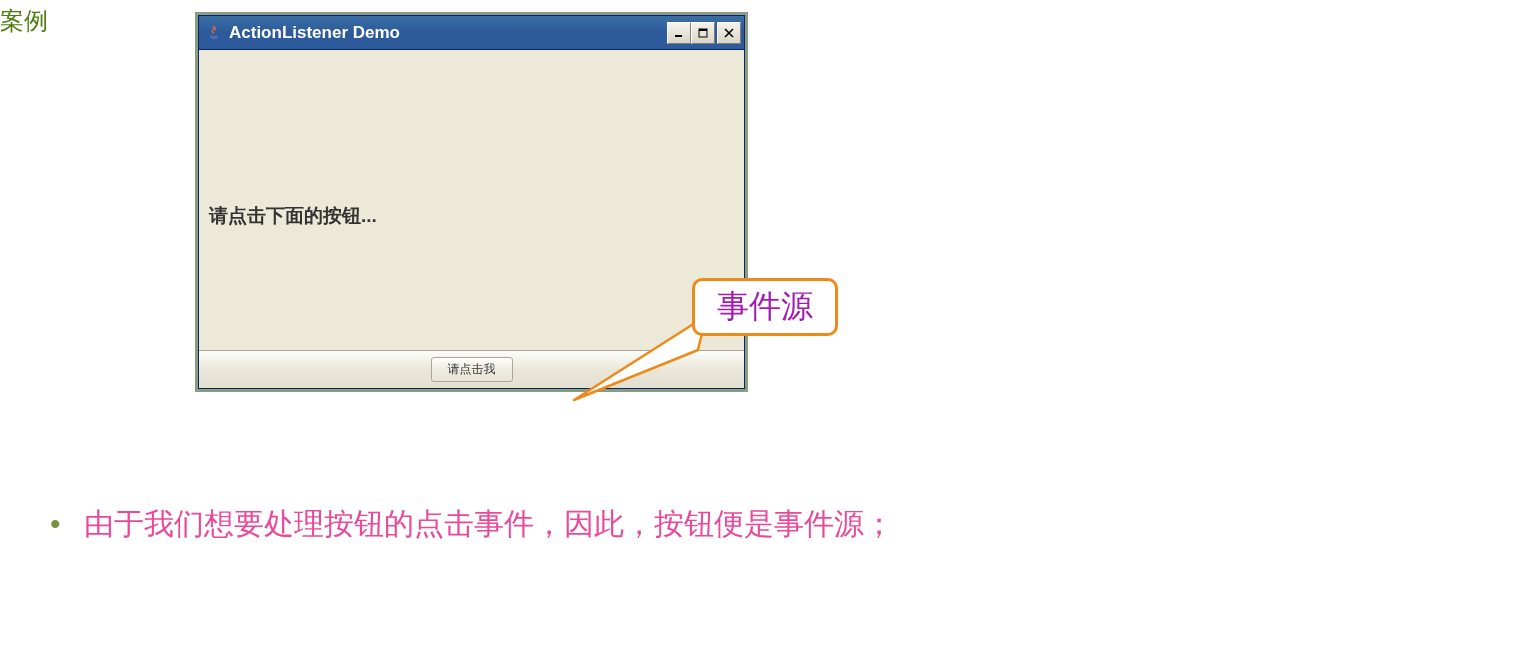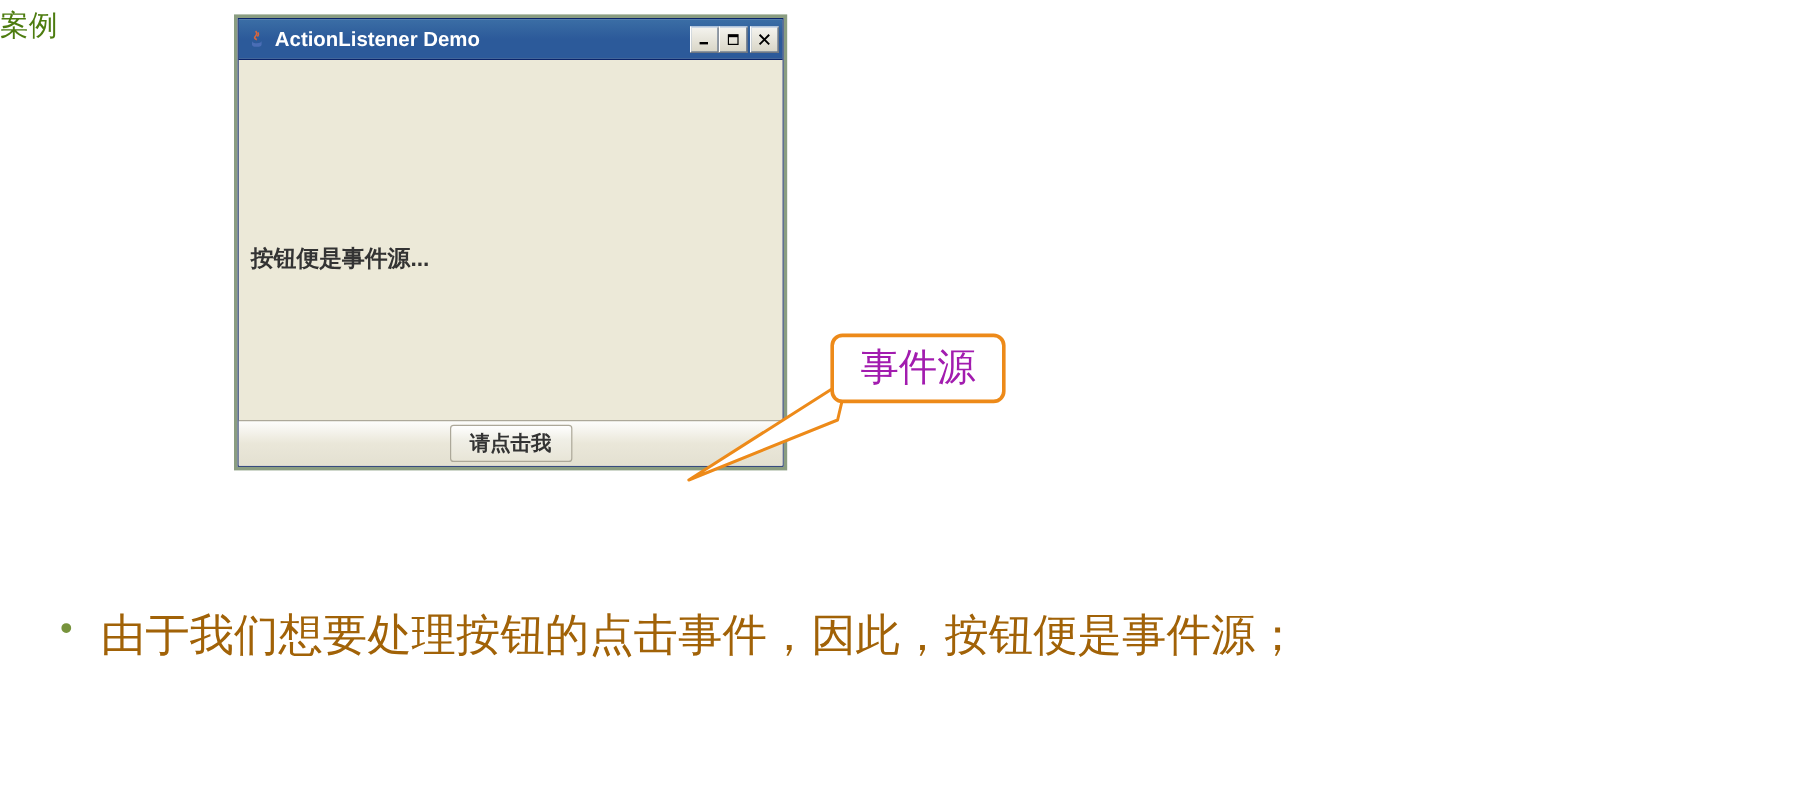--- a/index.html
+++ b/index.html
@@ -18,21 +18,21 @@
       color: #4d7c0f;
       font-weight: normal;
     }
     .window-wrapper {
       position: absolute;
       left: 195px;
       top: 12px;
       border: 3px solid #8a9d81;
     }
     .window {
-      width: 455px;
+      width: 547px;
       background: #ece9d8;
       border: 1px solid #0a246a;
     }
     .titlebar {
       height: 34px;
       background: linear-gradient(to bottom, #3b6ea5 0%, #2c5a9a 50%, #2c5a9a 100%);
       display: flex;
       align-items: center;
       justify-content: space-between;
       padding: 0 3px 0 6px;
@@ -102,22 +102,22 @@
       border-top: 1px solid #aca899;
       display: flex;
       align-items: center;
       justify-content: center;
     }
     .action-button {
       padding: 3px 16px;
       background: linear-gradient(to bottom, #ffffff 0%, #f0efe6 40%, #e8e5d7 100%);
       border: 1px solid #aca899;
       border-radius: 3px;
-      font-size: 17px;
-      font-weight: bold;
+      font-size: 12px;
+      font-weight: normal;
       font-family: "SimSun", "Microsoft YaHei", sans-serif;
       color: #333333;
       cursor: pointer;
       text-align: center;
     }
     .callout-box {
       position: absolute;
       left: 692px;
       top: 278px;
       padding: 4px 22px;
@@ -134,22 +134,22 @@
       top: 312px;
       pointer-events: none;
     }
     .bullets {
       position: absolute;
       left: 50px;
       top: 500px;
       list-style: none;
     }
     .bullets li {
-      font-size: 37px;
-      color: #a16207;
+      font-size: 30px;
+      color: #ec4899;
       line-height: 1.6;
       position: relative;
       padding-left: 34px;
     }
     .bullets li::before {
       content: "•";
       position: absolute;
       left: 0;
       top: 0;
       color: #77933c;
@@ -187,21 +187,21 @@
             </svg>
         </div>
         <div class="win-btn close-btn">
           <svg width="10" height="10" viewBox="0 0 10 10">
               <path d="M1 1 L9 9 M9 1 L1 9" stroke="#000" stroke-width="1.6"></path>
             </svg>
         </div>
       </div>
     </div>
     <div class="client-area">
-      <div class="label-text">按钮便是事件源...</div>
+      <div class="label-text">请点击下面的按钮...</div>
       <div class="button-bar">
         <button class="action-button">请点击我</button>
       </div>
     </div>
   </div>
 </div>
 
 <svg class="callout-arrow" width="160" height="110" viewBox="0 0 160 110">
   <polygon points="6,88 138,4 130,38" fill="#ffffff" stroke="#ed8a19" stroke-width="2.5" stroke-linejoin="round"></polygon>
 </svg>

